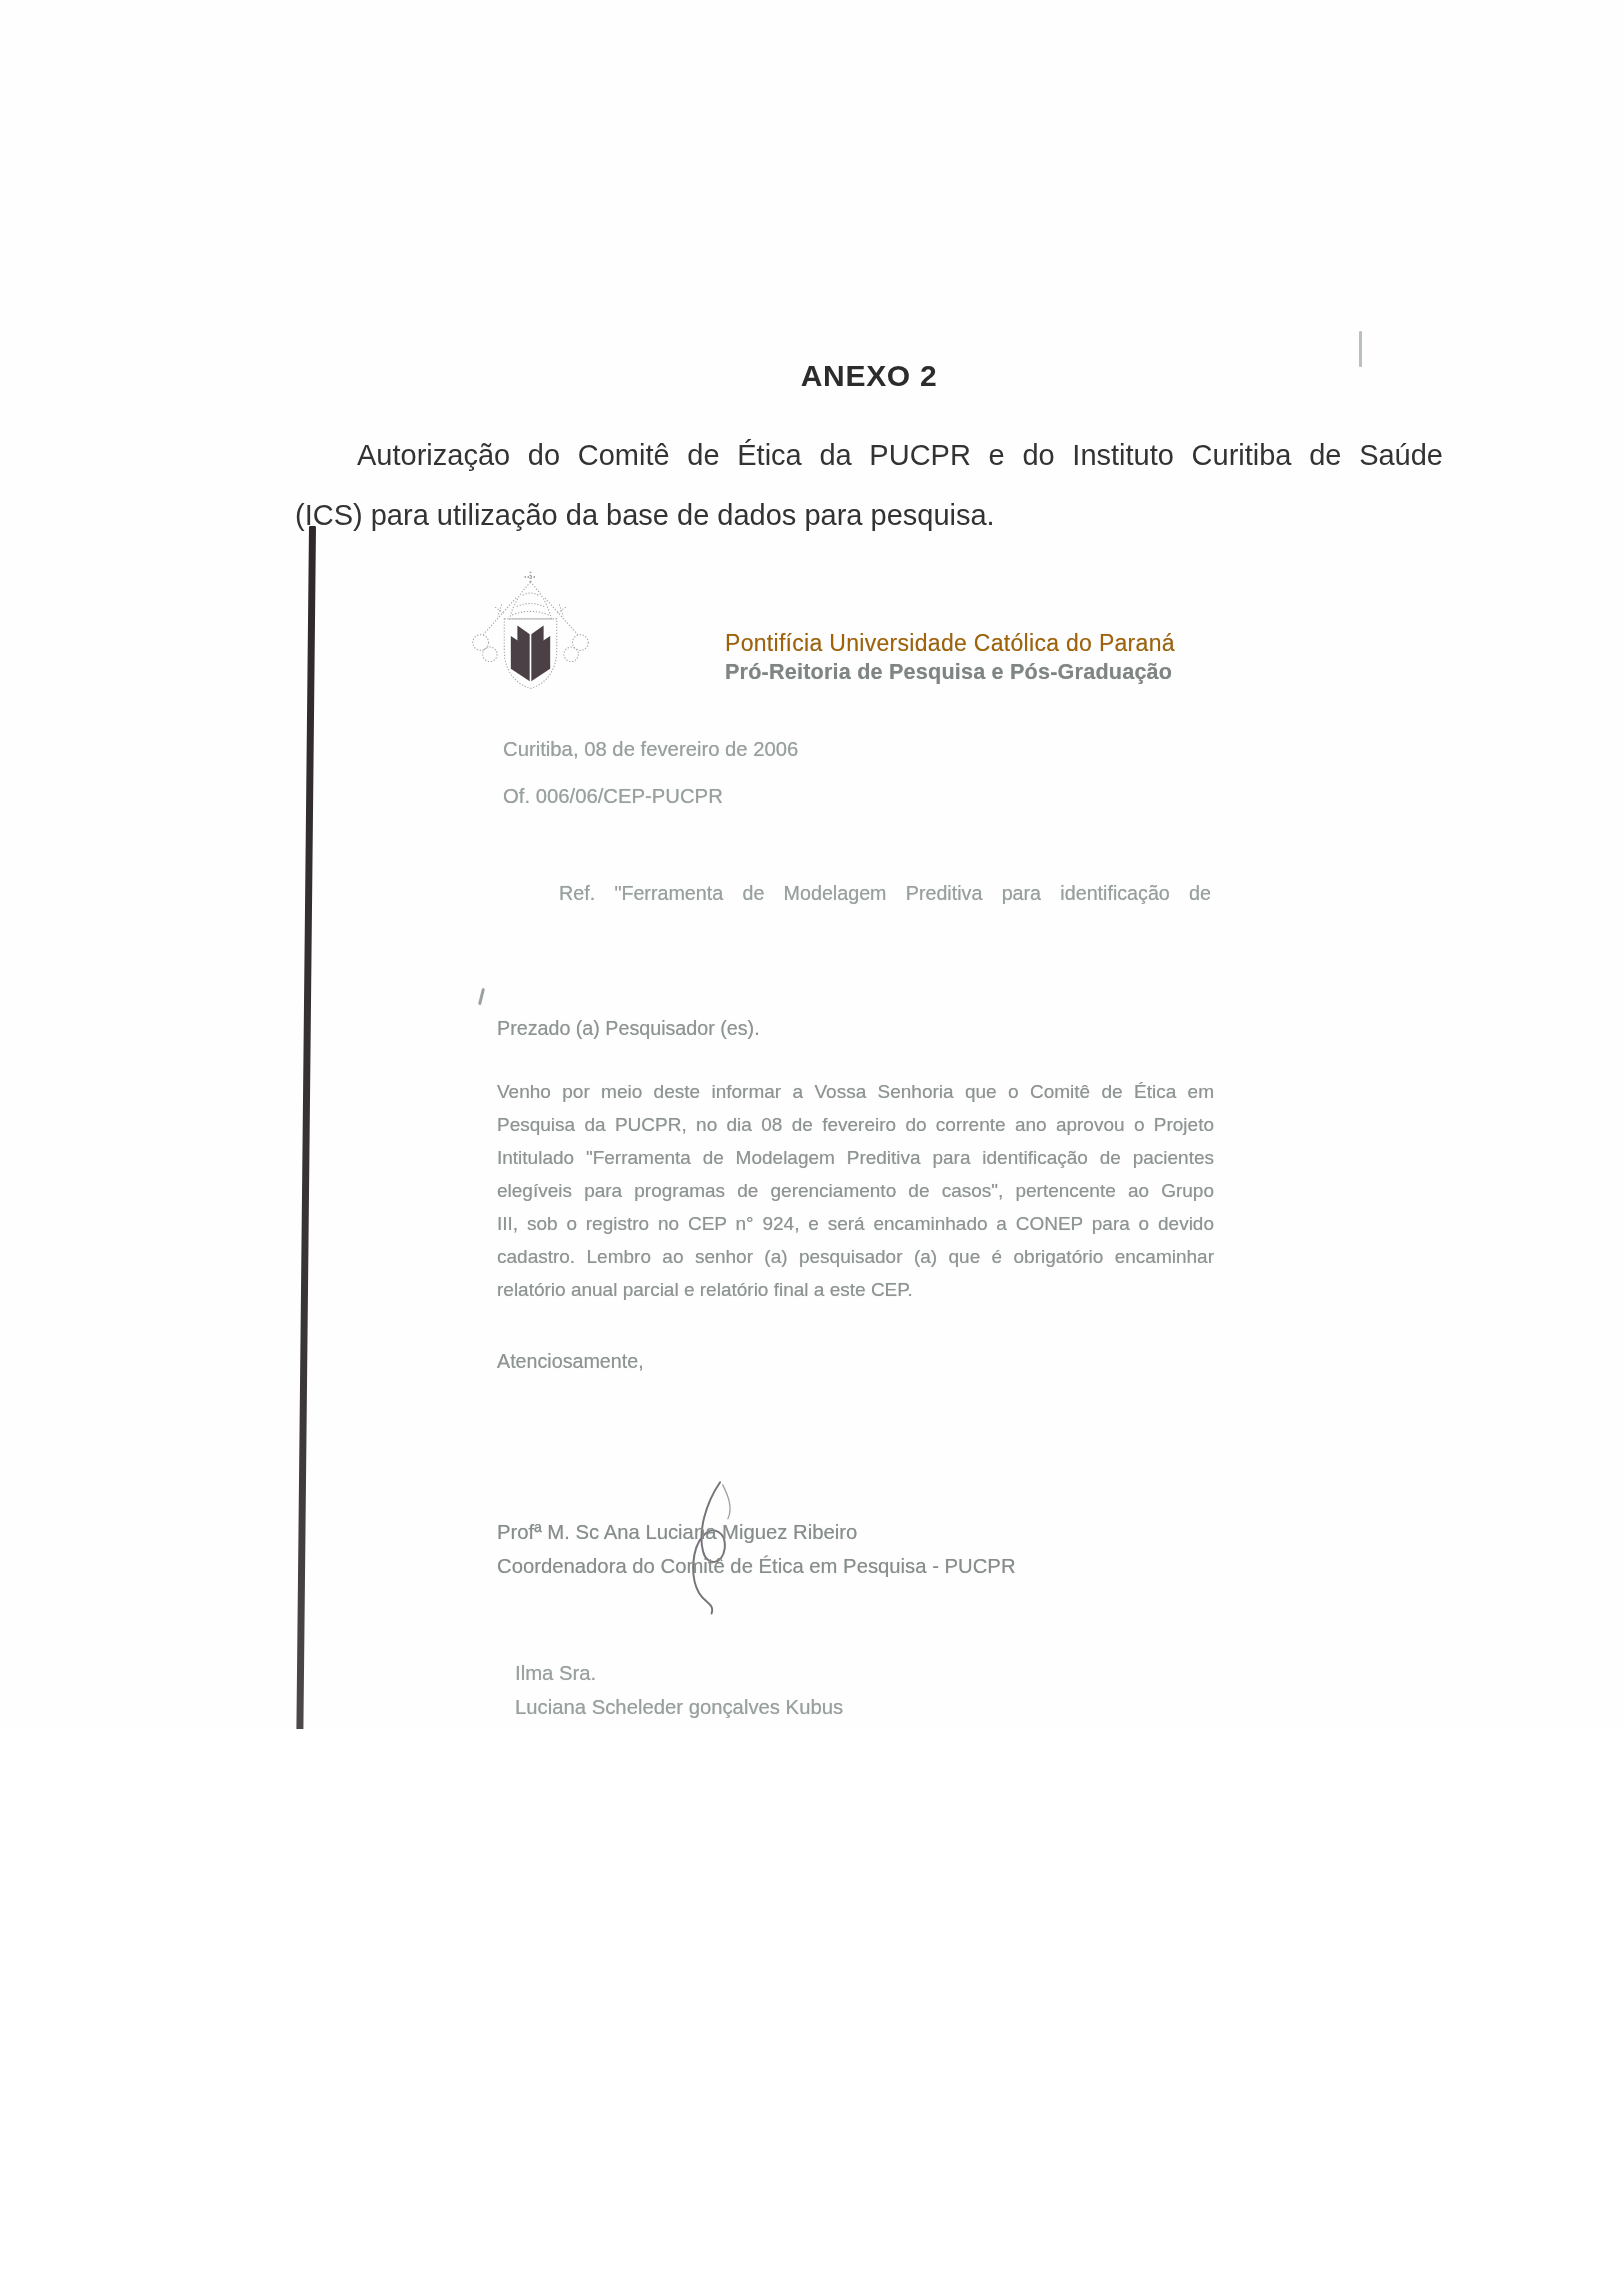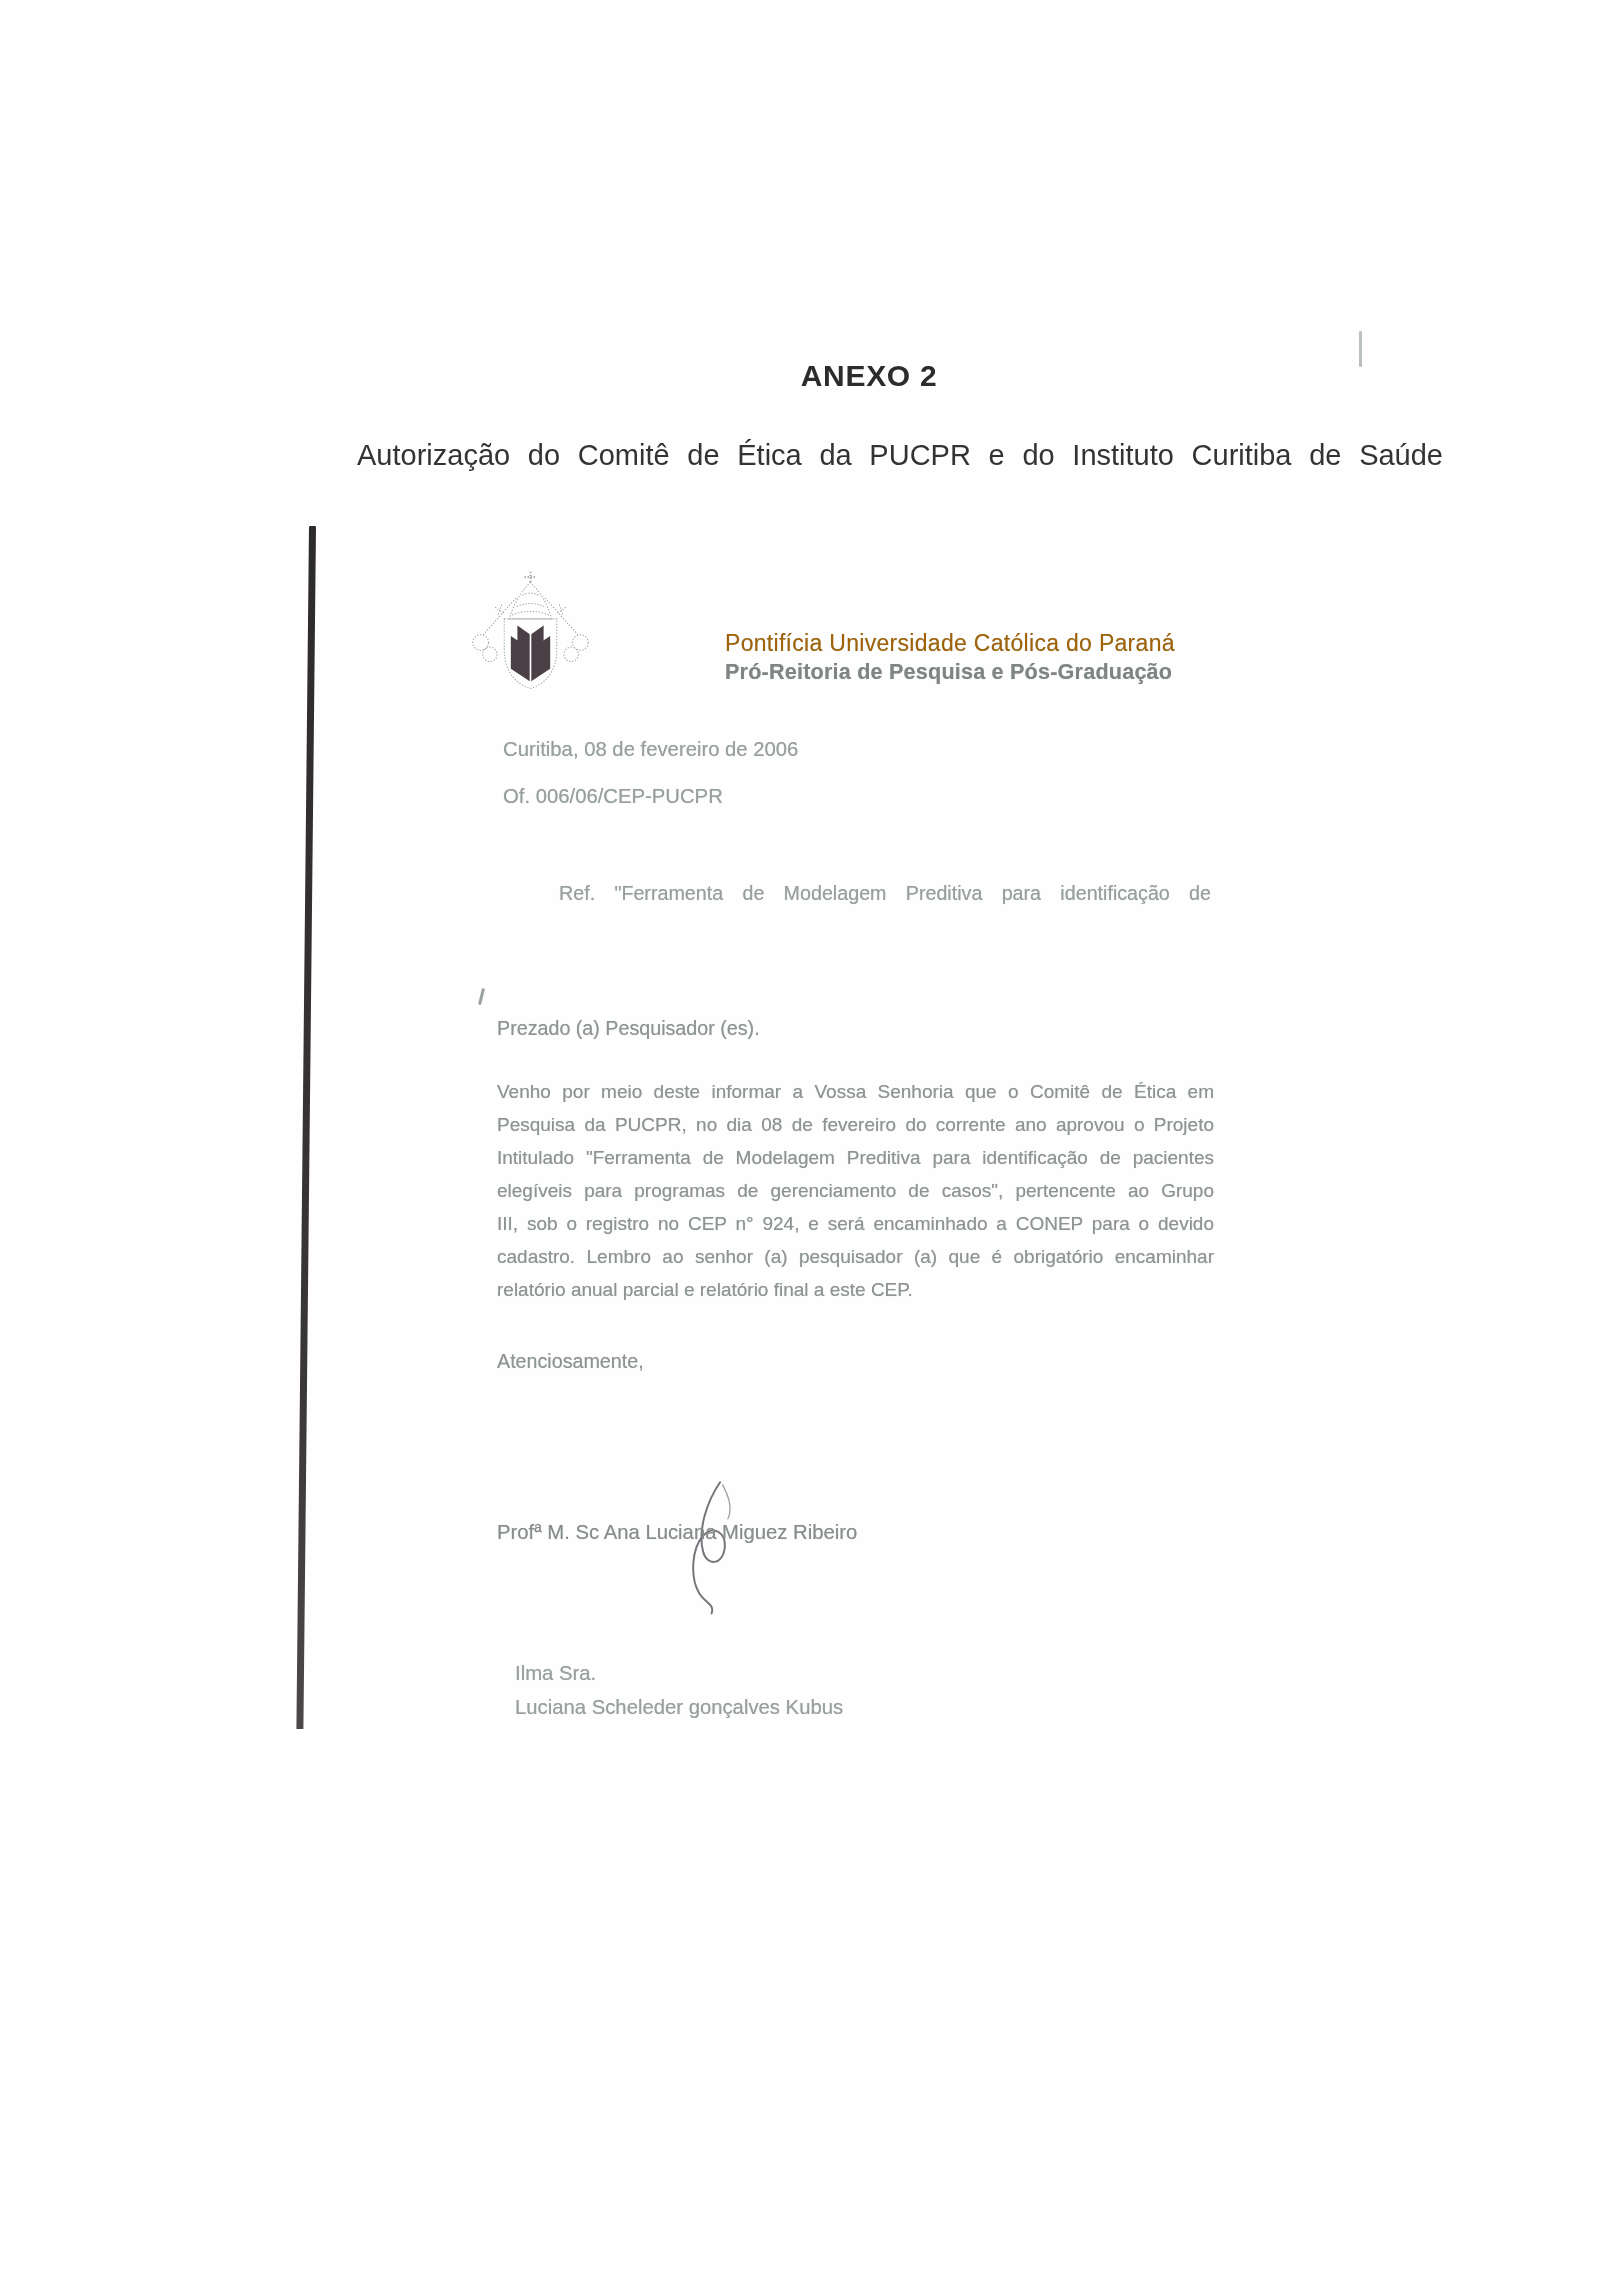--- a/index.html
+++ b/index.html
@@ -70,20 +70,21 @@
 </style>
 </head>
 <body>
 
 <div class="page">
 
   <div class="anexo-title">ANEXO 2</div>
 
   <div class="intro">
     <div class="l1">Autorização do Comitê de Ética da PUCPR e do Instituto Curitiba de Saúde</div>
+    <div class="l2">(ICS) para utilização da base de dados para pesquisa.</div>
   </div>
 
   <div class="scan-line"></div>
   <div class="stray-tick-top"></div>
   <div class="stray-tick-salutation"></div>
   <div class="stray-tick-right"></div>
 
   <svg class="crest" width="139" height="147" viewBox="0 0 212 224" fill="none">
     <g stroke="#a0a6a4" stroke-width="1.6" stroke-dasharray="2 2.6" fill="none">
 
@@ -141,20 +142,21 @@
 
   <div class="letter-text closing">Atenciosamente,</div>
 
   <svg class="signature-svg" width="111" height="141" viewBox="0 0 170 215">
     <path d="M92 6 C70 38 58 82 66 112 C72 136 96 132 99 108 C102 84 82 70 66 88 C48 108 46 152 60 176 C69 191 84 192 79 207" stroke="#56505a" stroke-width="3" fill="none" opacity="0.8" stroke-linecap="round"></path>
     <path d="M96 10 C104 26 112 44 104 62" stroke="#56505a" stroke-width="2" fill="none" opacity="0.55" stroke-linecap="round"></path>
   </svg>
 
   <div class="letter-text sig-block">
     <div>Profª M. Sc Ana Luciana Miguez Ribeiro</div>
+    <div>Coordenadora do Comitê de Ética em Pesquisa - PUCPR</div>
   </div>
 
   <div class="letter-text addr-block">
     <div>Ilma Sra.</div>
     <div>Luciana Scheleder gonçalves Kubus</div>
   </div>
 
   <div class="page-number">142</div>
 
 </div>

